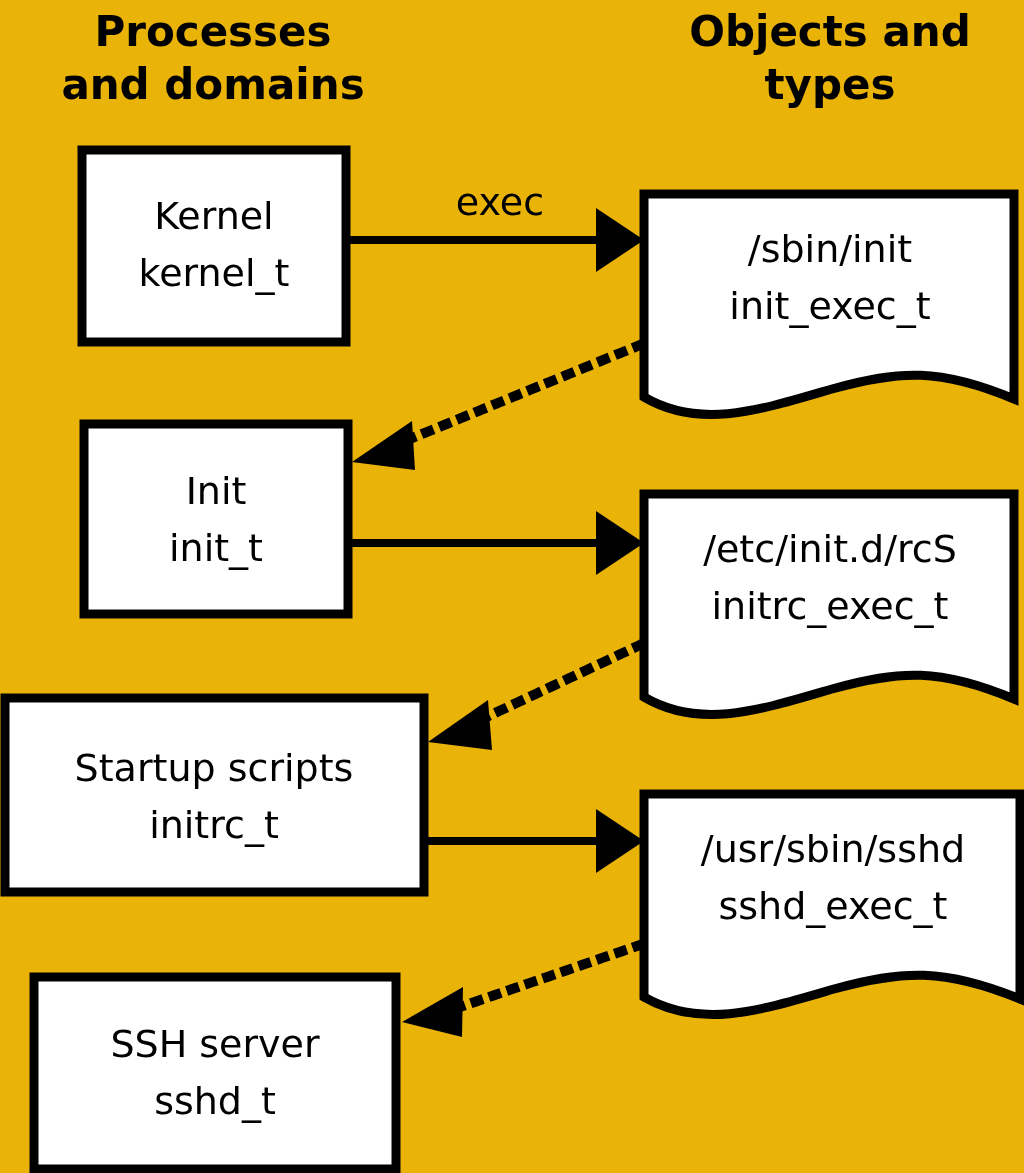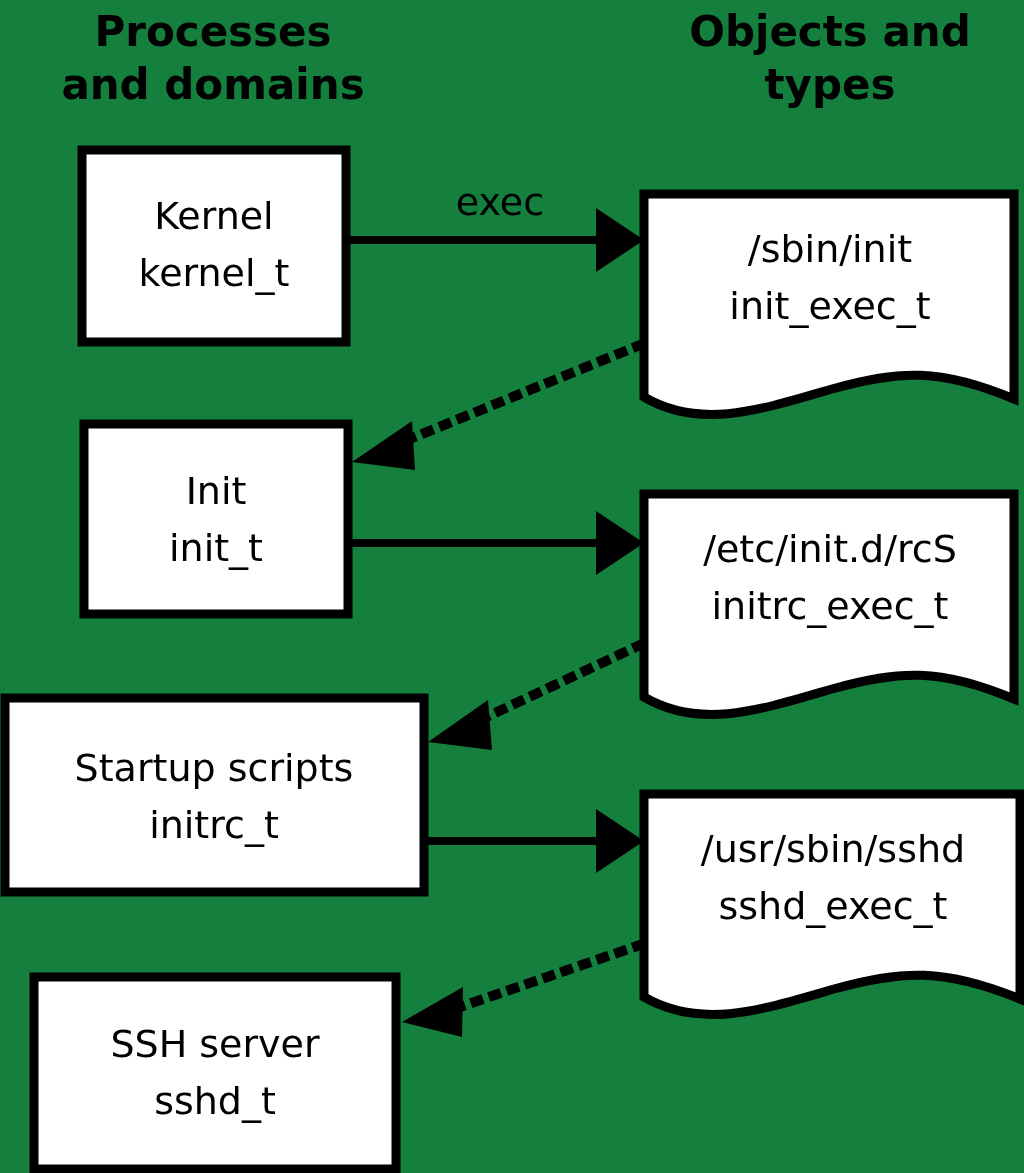--- a/index.html
+++ b/index.html
@@ -7,21 +7,21 @@
     padding: 0;
     background: #ffffff;
   }
   body {
     font-family: "DejaVu Sans", sans-serif;
   }
   #stage {
     position: relative;
     width: 1024px;
     height: 1173px;
-    background: #15803d;
+    background: #eab308;
     overflow: hidden;
   }
   #diagram {
     position: absolute;
     left: 0;
     top: 0;
     width: 1024px;
     height: 1173px;
   }
   .col-header {

